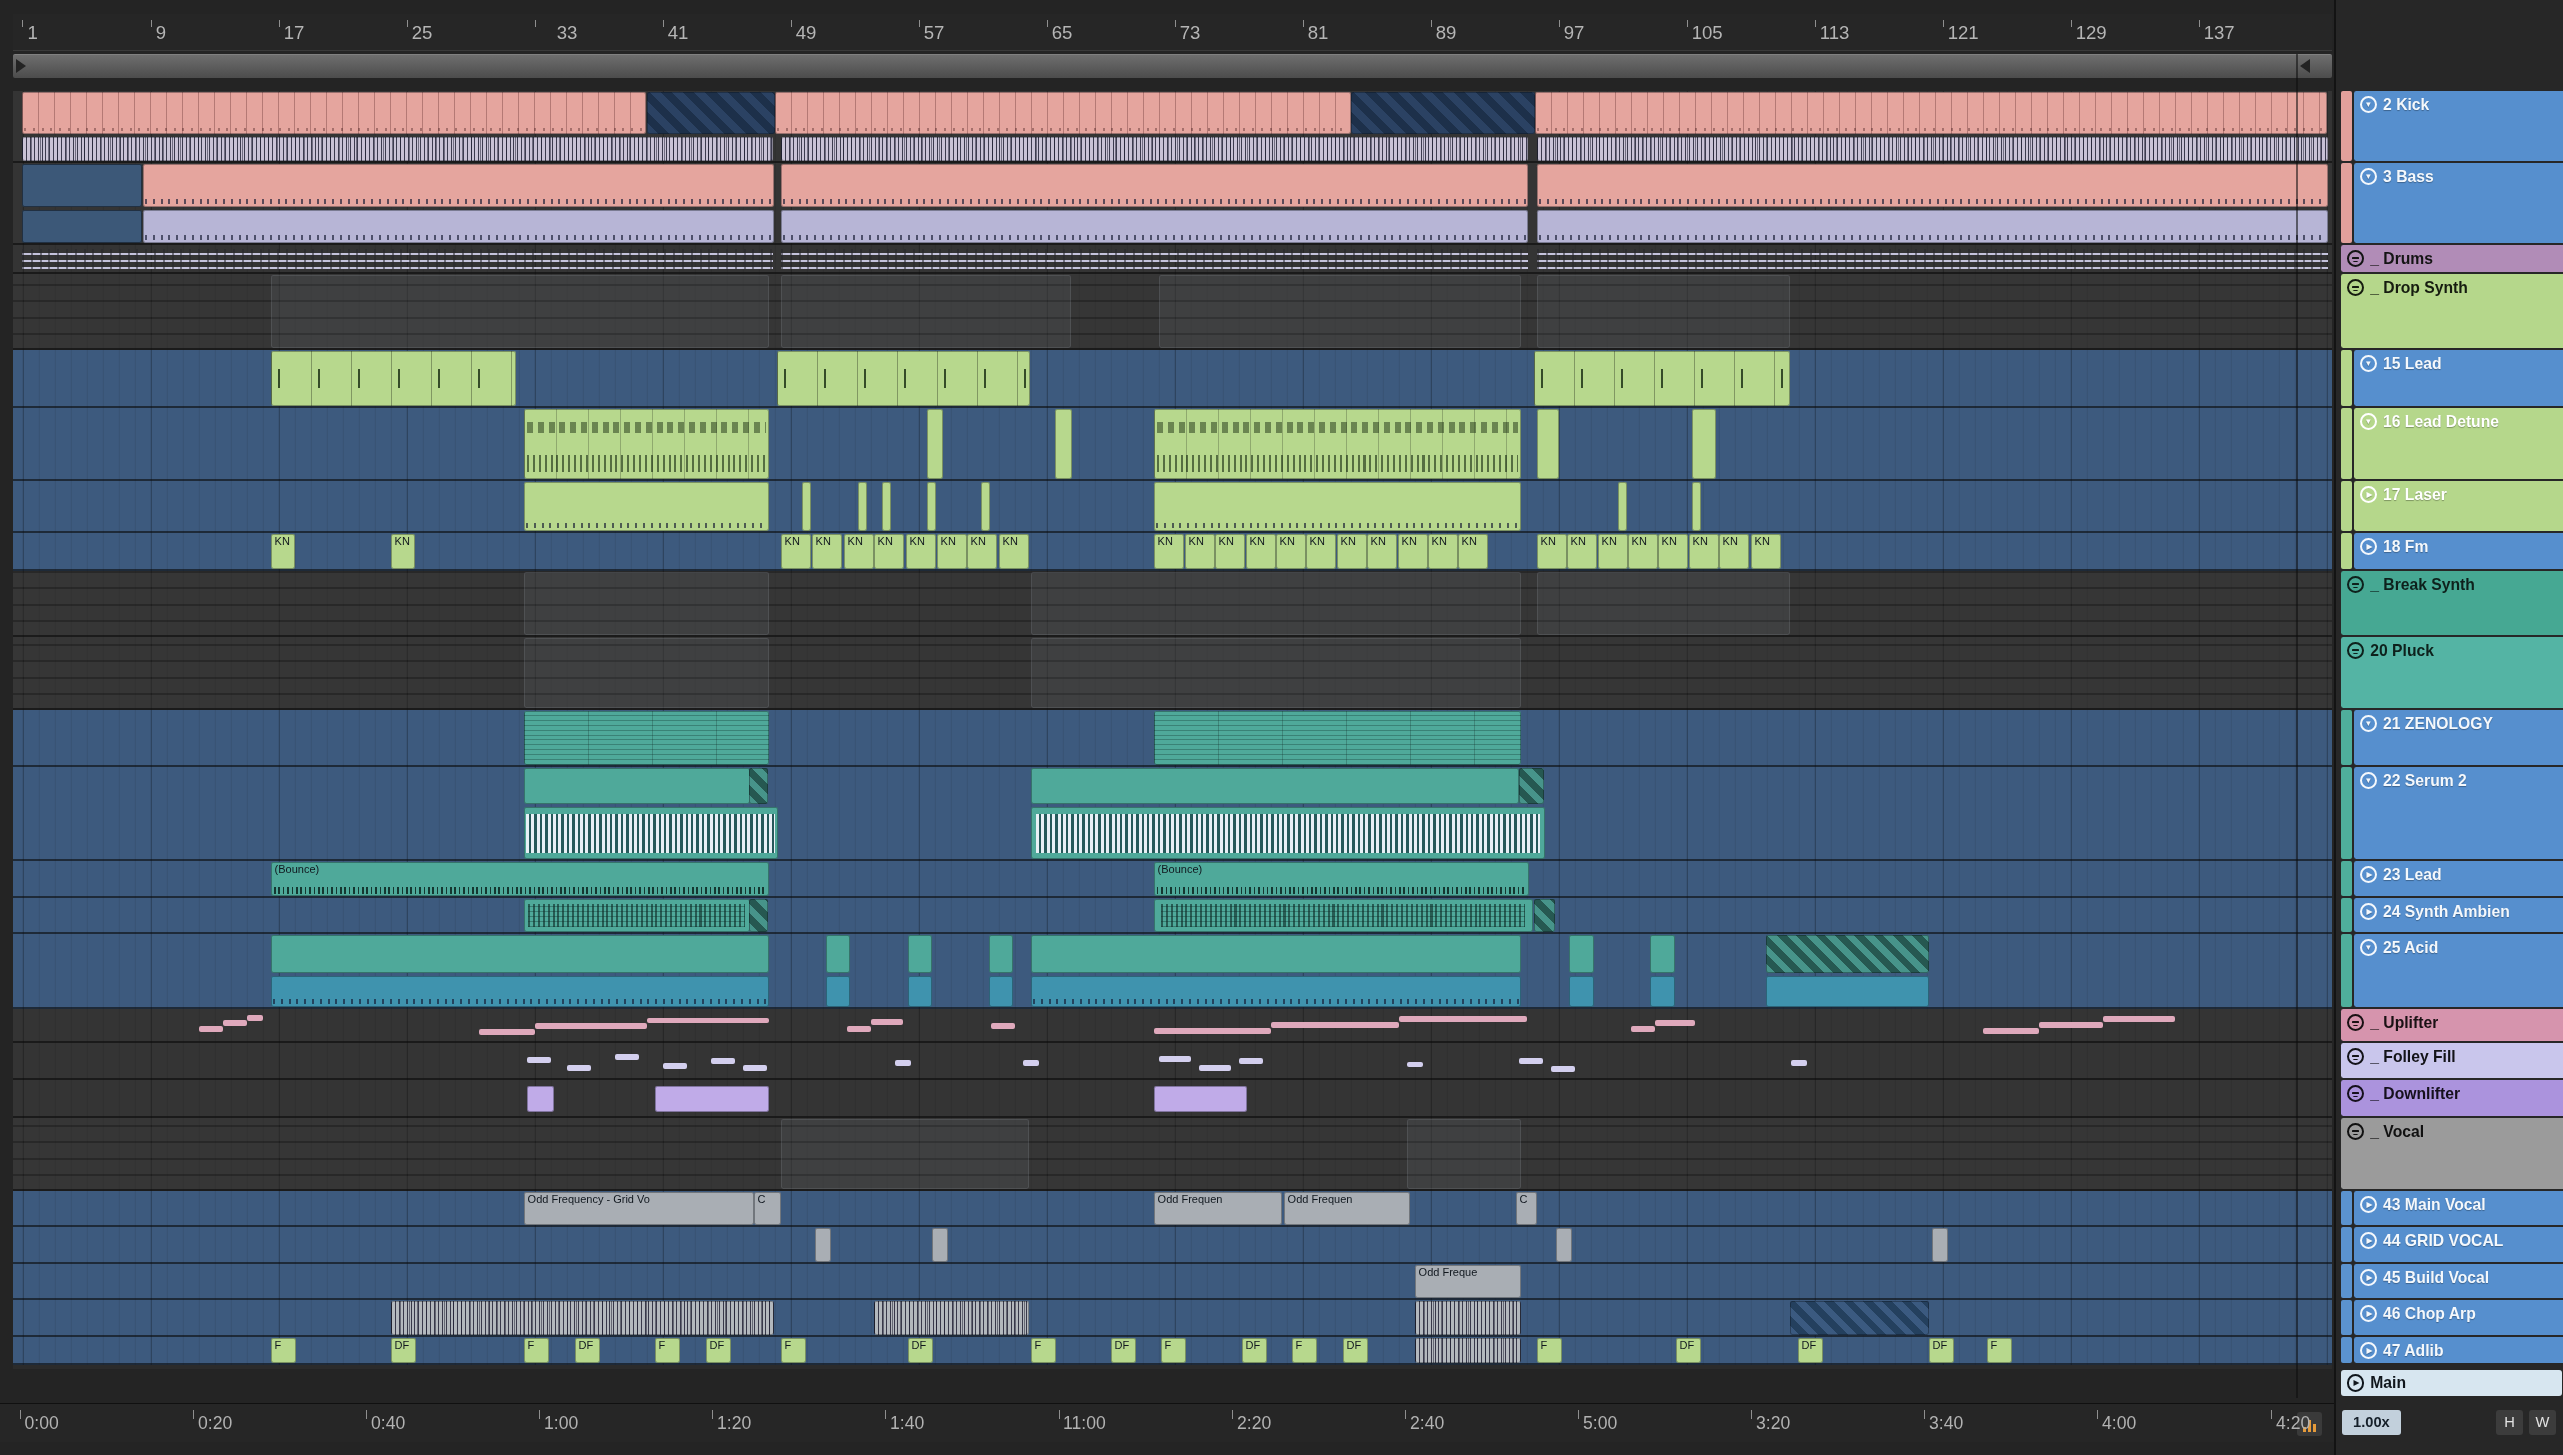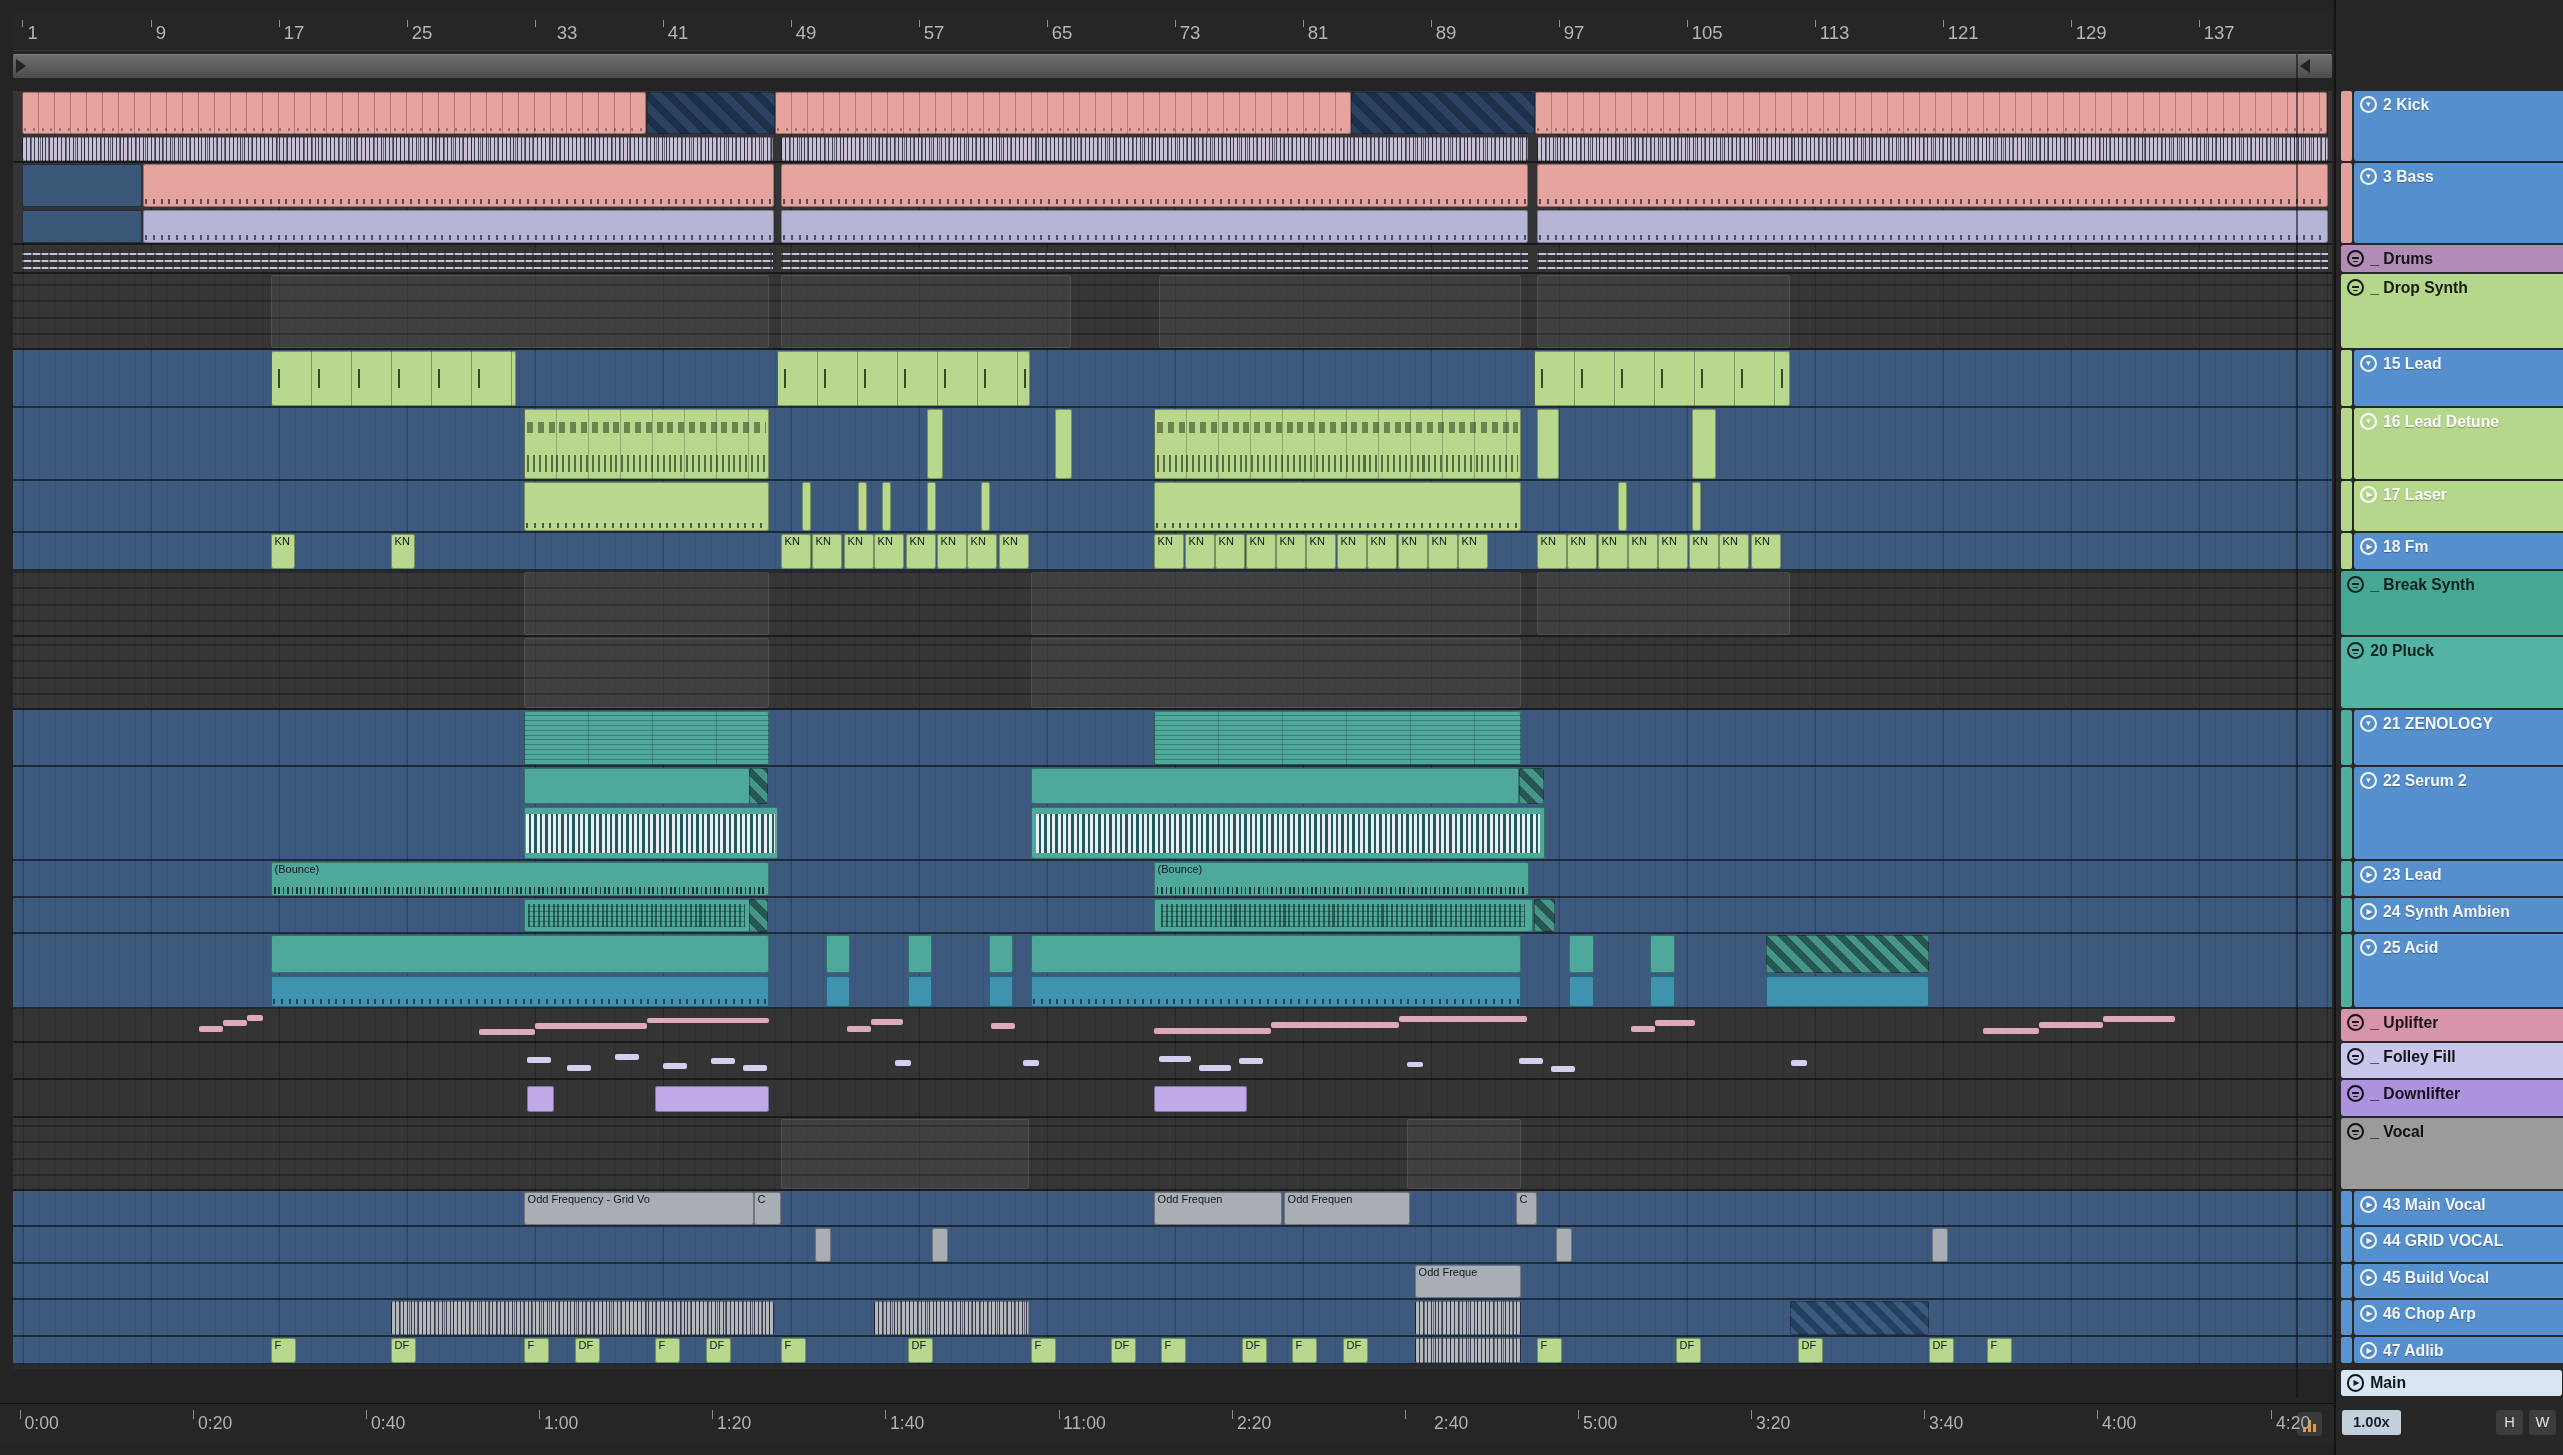--- a/index.html
+++ b/index.html
@@ -589,21 +589,21 @@
       <div class="tnum" style="left: 544px;">1:00</div>
       <div class="ttick" style="left: 712px;"></div>
       <div class="tnum" style="left: 717px;">1:20</div>
       <div class="ttick" style="left: 885px;"></div>
       <div class="tnum" style="left: 890px;">1:40</div>
       <div class="ttick" style="left: 1059px;"></div>
       <div class="tnum" style="left: 1063px;">11:00</div>
       <div class="ttick" style="left: 1232px;"></div>
       <div class="tnum" style="left: 1237px;">2:20</div>
       <div class="ttick" style="left: 1405px;"></div>
-      <div class="tnum" style="left: 1410px; margin-left: 24px;">2:40</div>
+      <div class="tnum" style="left: 1410px;">2:40</div>
       <div class="ttick" style="left: 1578px;"></div>
       <div class="tnum" style="left: 1583px;">5:00</div>
       <div class="ttick" style="left: 1751px;"></div>
       <div class="tnum" style="left: 1756px;">3:20</div>
       <div class="ttick" style="left: 1924px;"></div>
       <div class="tnum" style="left: 1929px;">3:40</div>
       <div class="ttick" style="left: 2097px;"></div>
       <div class="tnum" style="left: 2102px;">4:00</div>
       <div class="ttick" style="left: 2271px;"></div>
       <div class="tnum" style="left: 2276px;">4:20</div>

